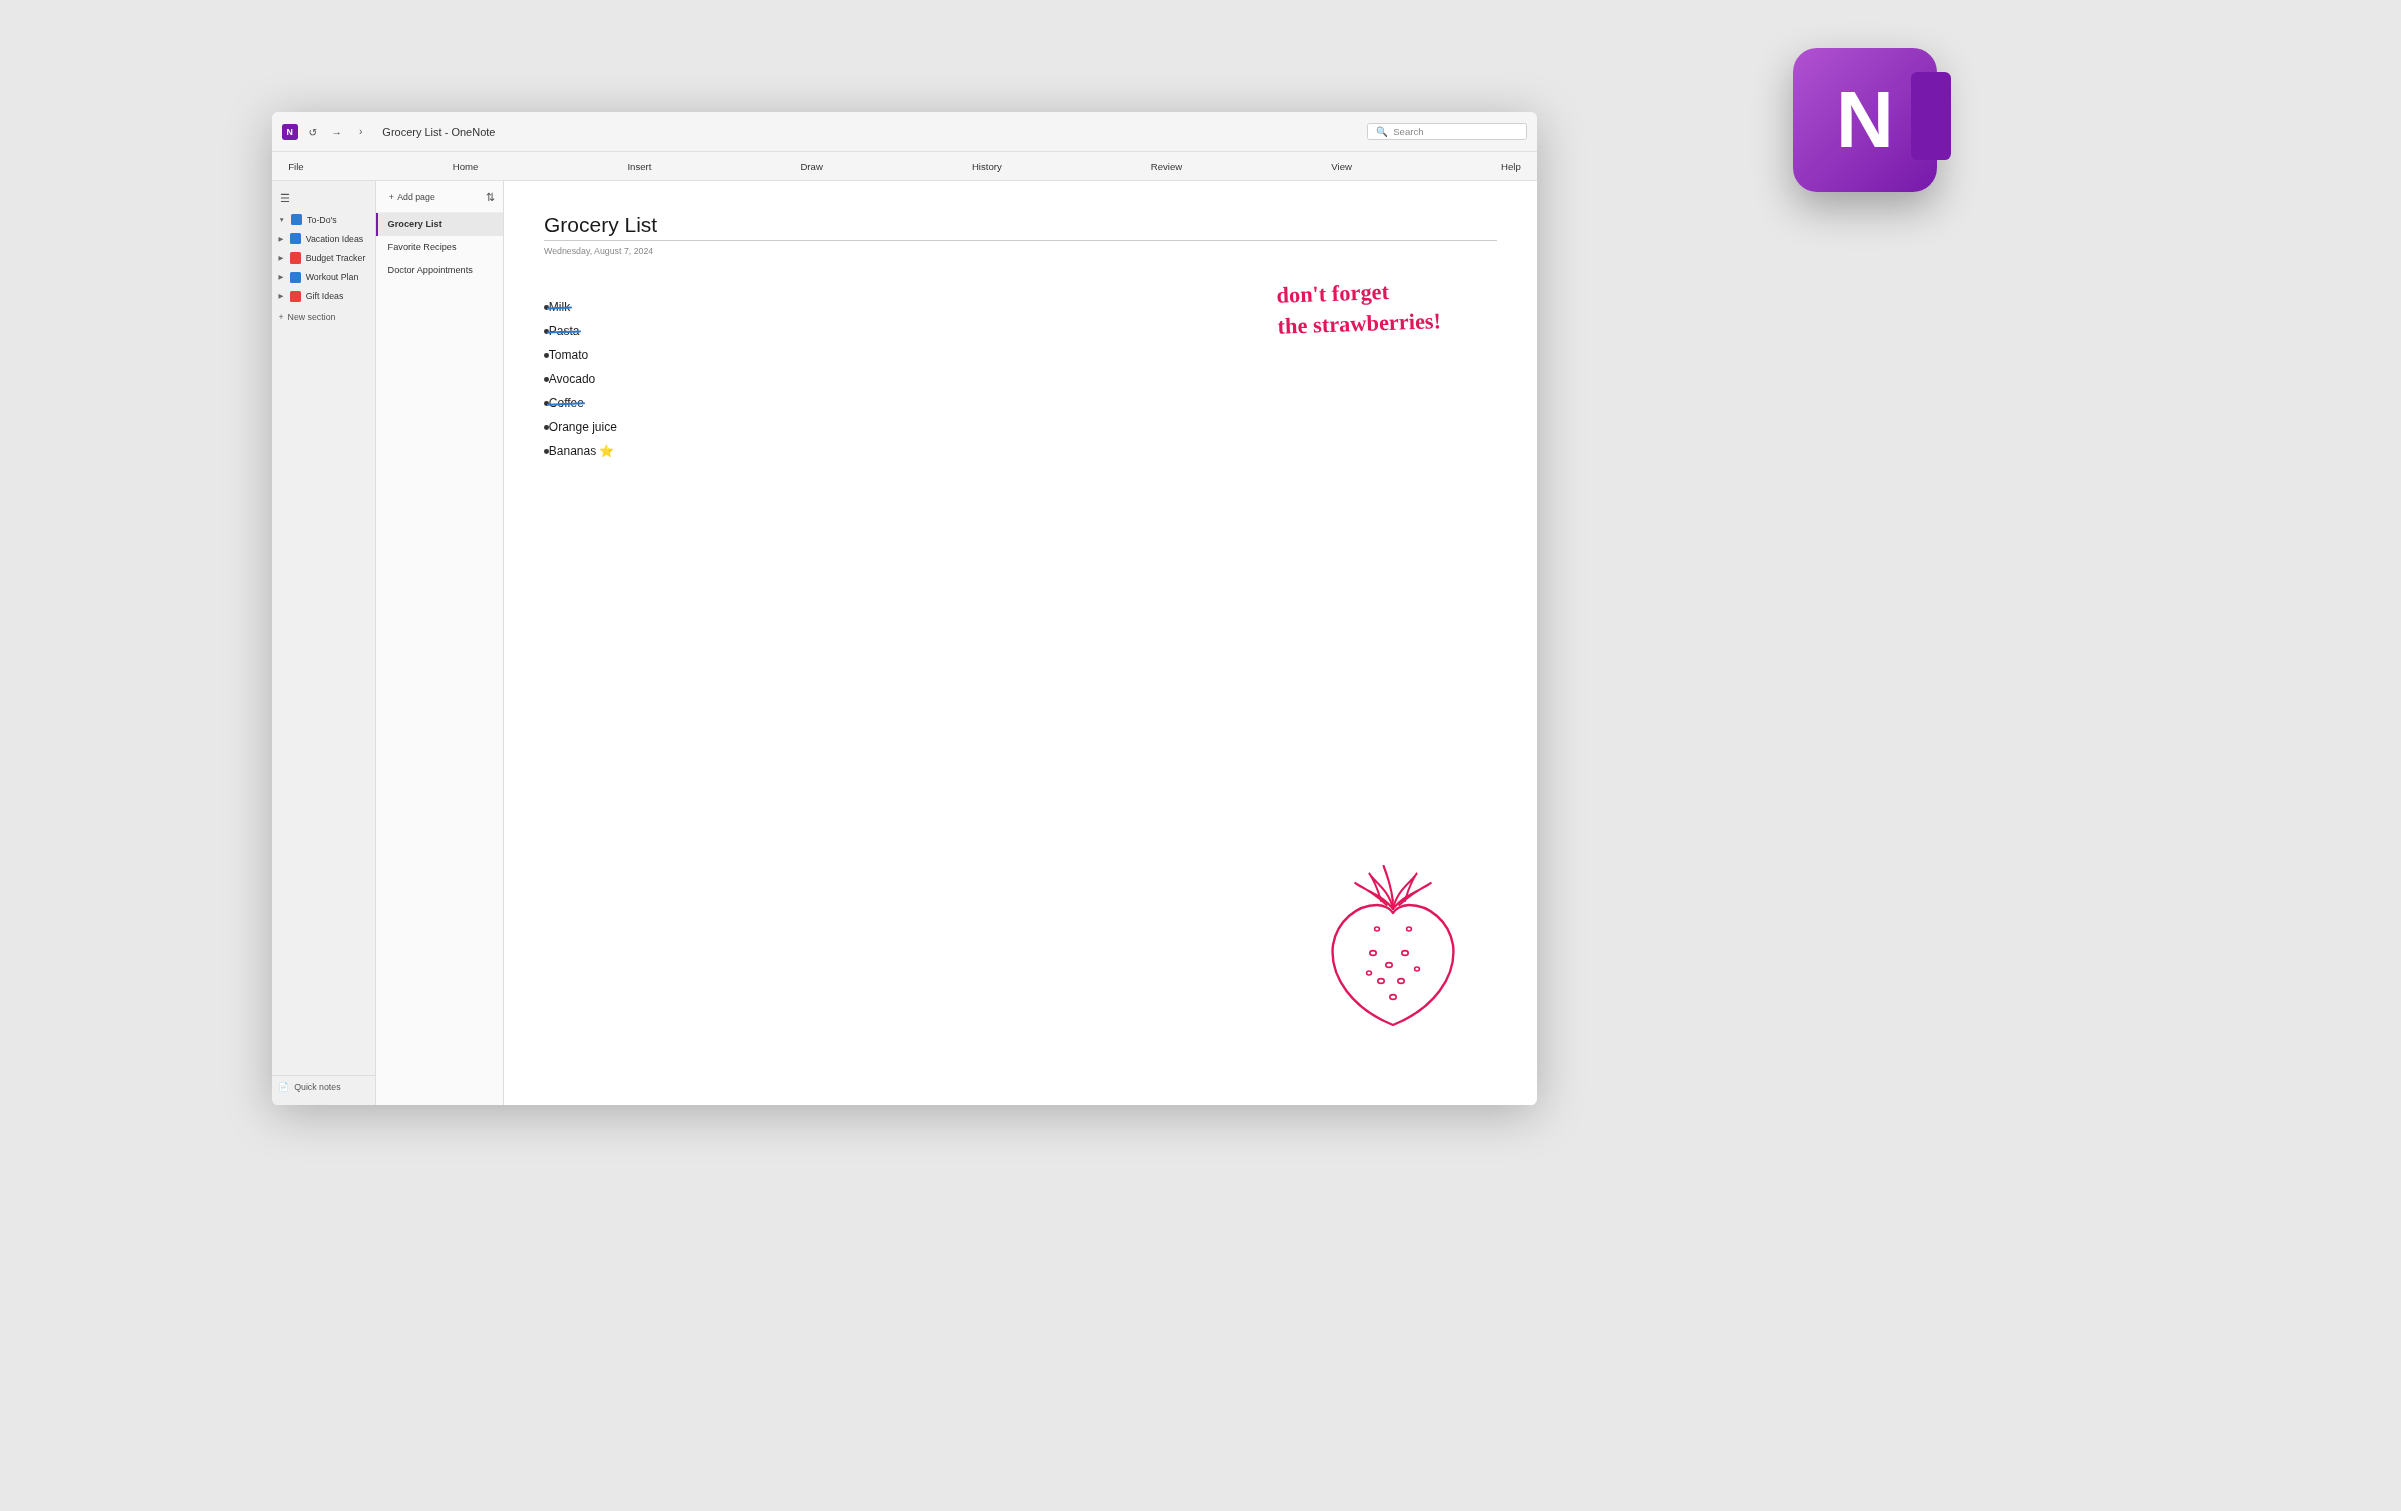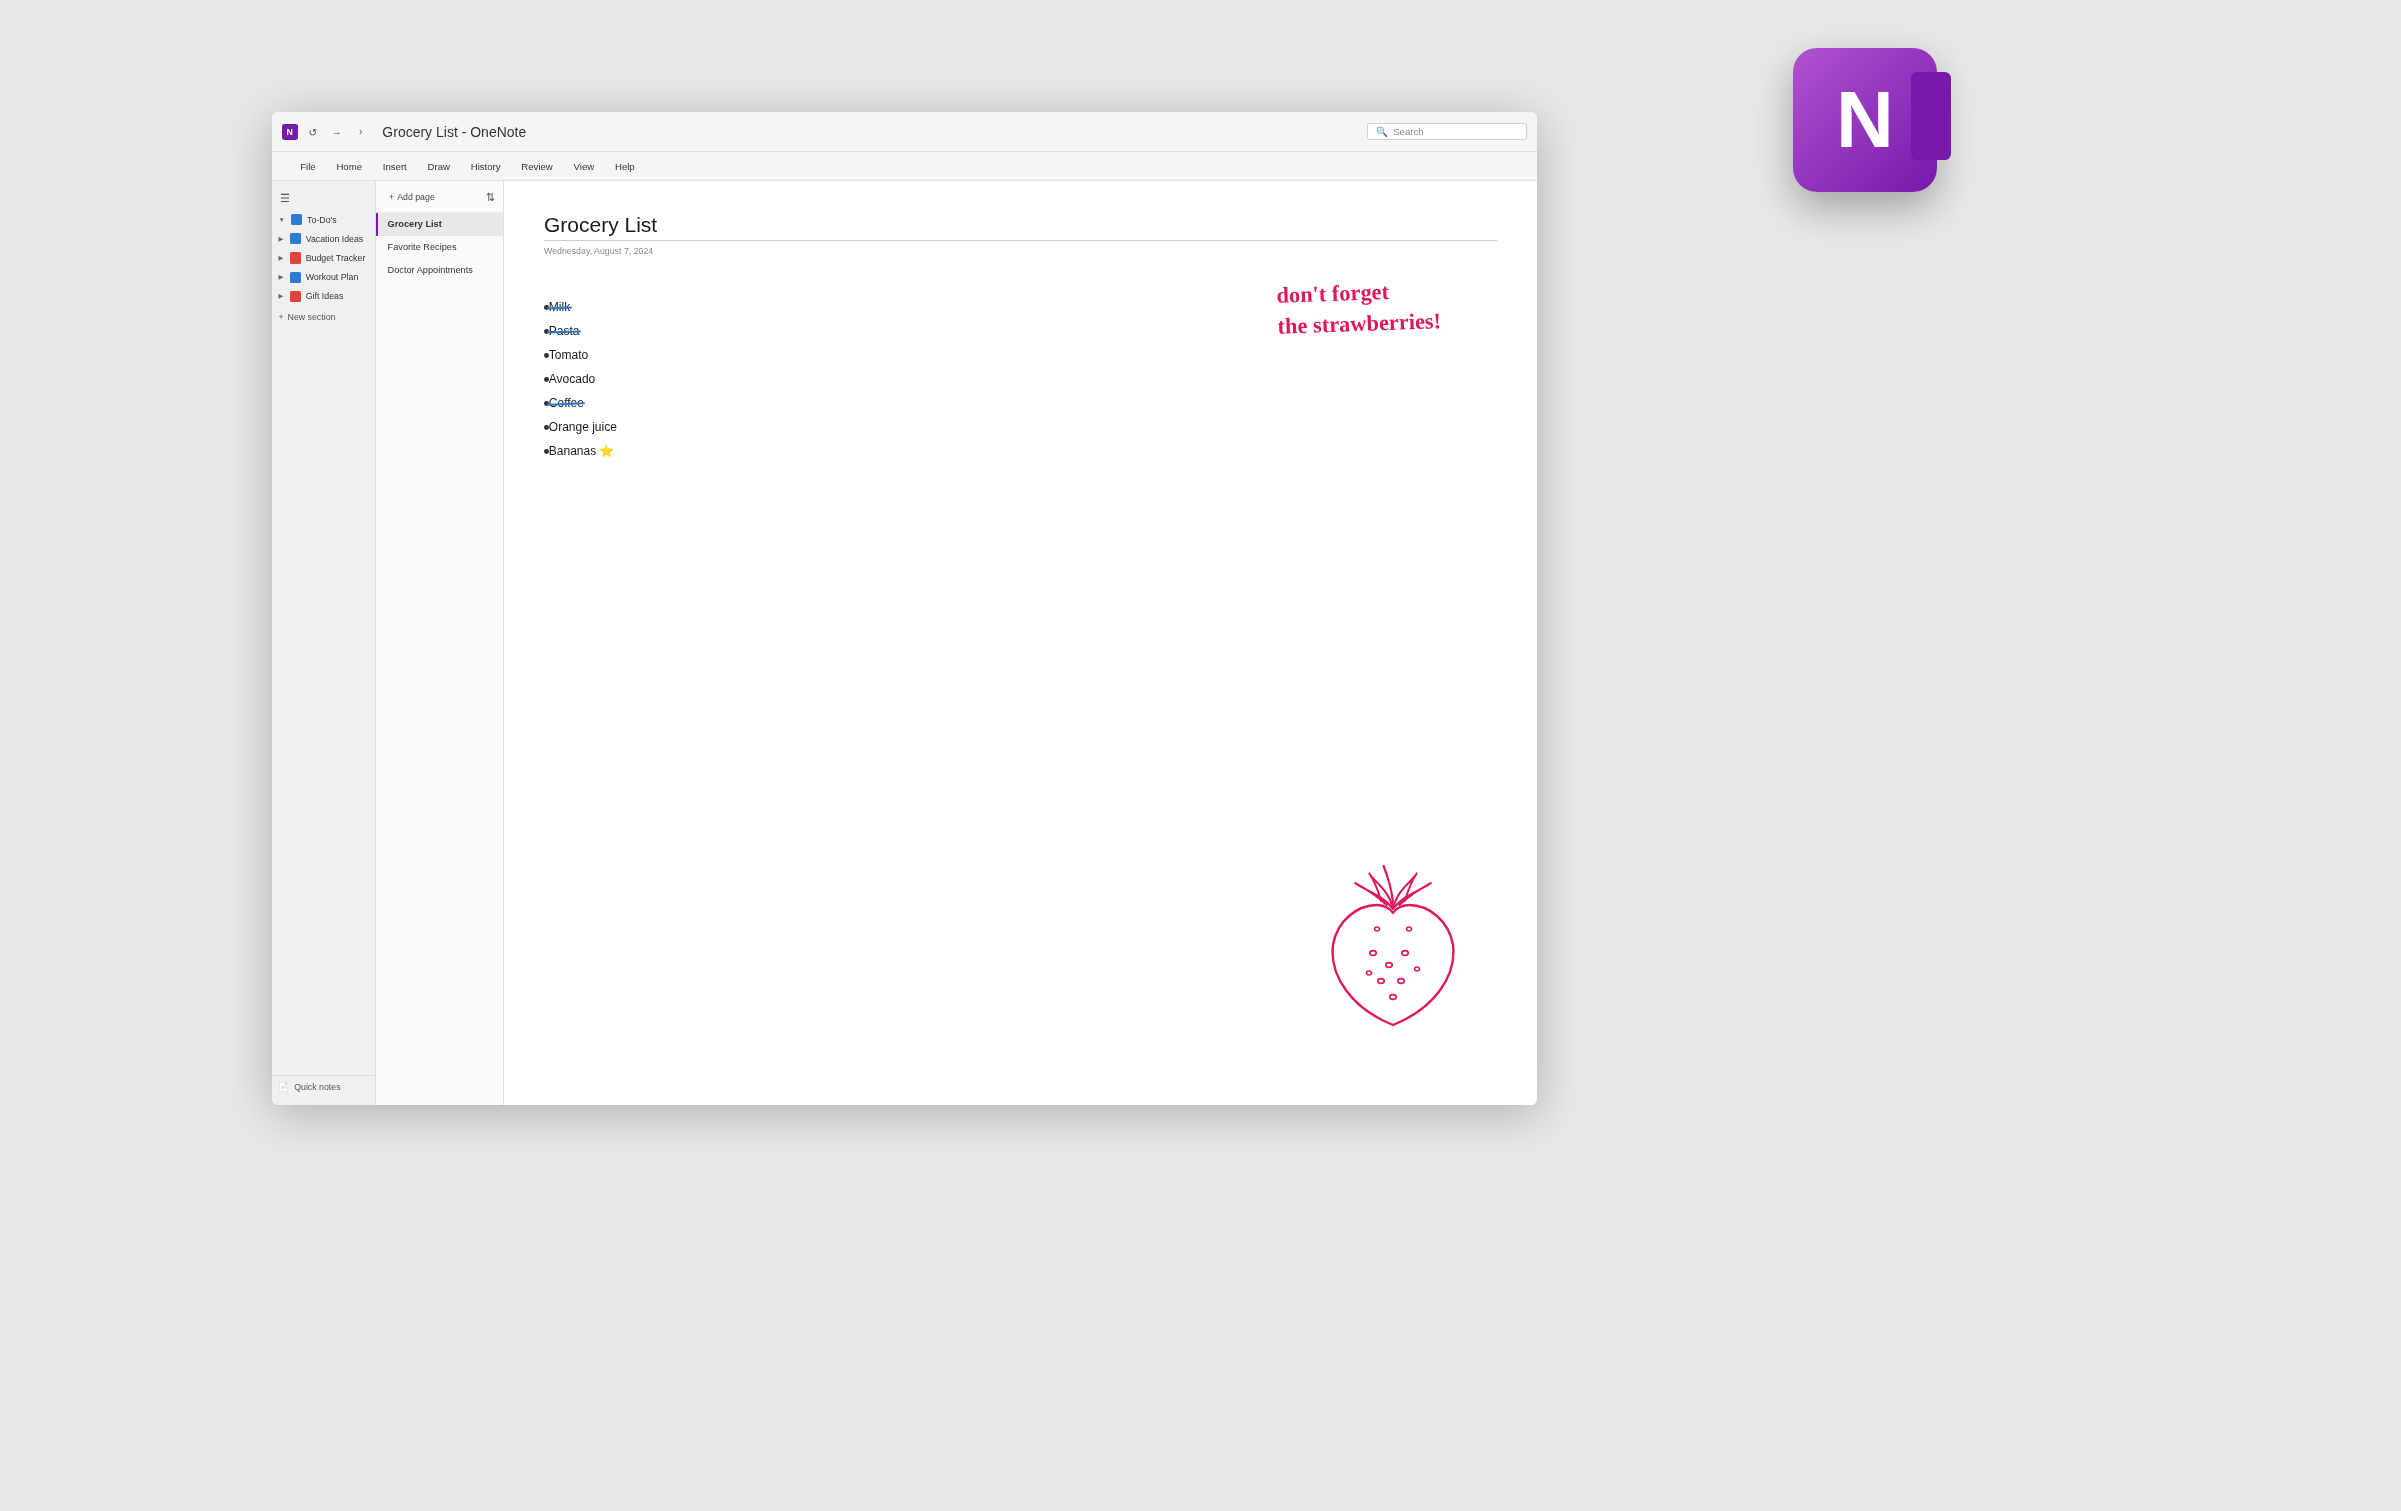--- a/index.html
+++ b/index.html
@@ -97,21 +97,21 @@
       height: 17.6px;
       border-radius: 50%;
       display: flex;
       align-items: center;
       justify-content: center;
       font-size: 10.4px;
       color: #555;
       cursor: pointer;
     }
     .title-text {
-      font-size: 14px;
+      font-size: 11px;
       color: #333;
       margin-left: 6.4px;
     }
     .title-bar-search {
       margin-left: auto;
       display: flex;
       align-items: center;
       background: white;
       border: 0.8px solid #d0d0d0;
       border-radius: 2.4px;
@@ -127,24 +127,25 @@
       font-size: 9.6px;
       color: #888;
     }
 
     
     .menu-bar {
       height: 29px;
       background: #f5f5f5;
       display: flex;
       align-items: center;
-      padding: 0 25px;
+      padding: 0 13px;
       gap: 14.4px;
       border-bottom: 0.8px solid #e0e0e0;
       flex-shrink: 0;
+      justify-content: space-between;
     }
     .menu-item {
       font-size: 9.6px;
       color: #333;
       cursor: pointer;
       padding: 3.2px 3.2px;
     }
 
     
     .main-content {

